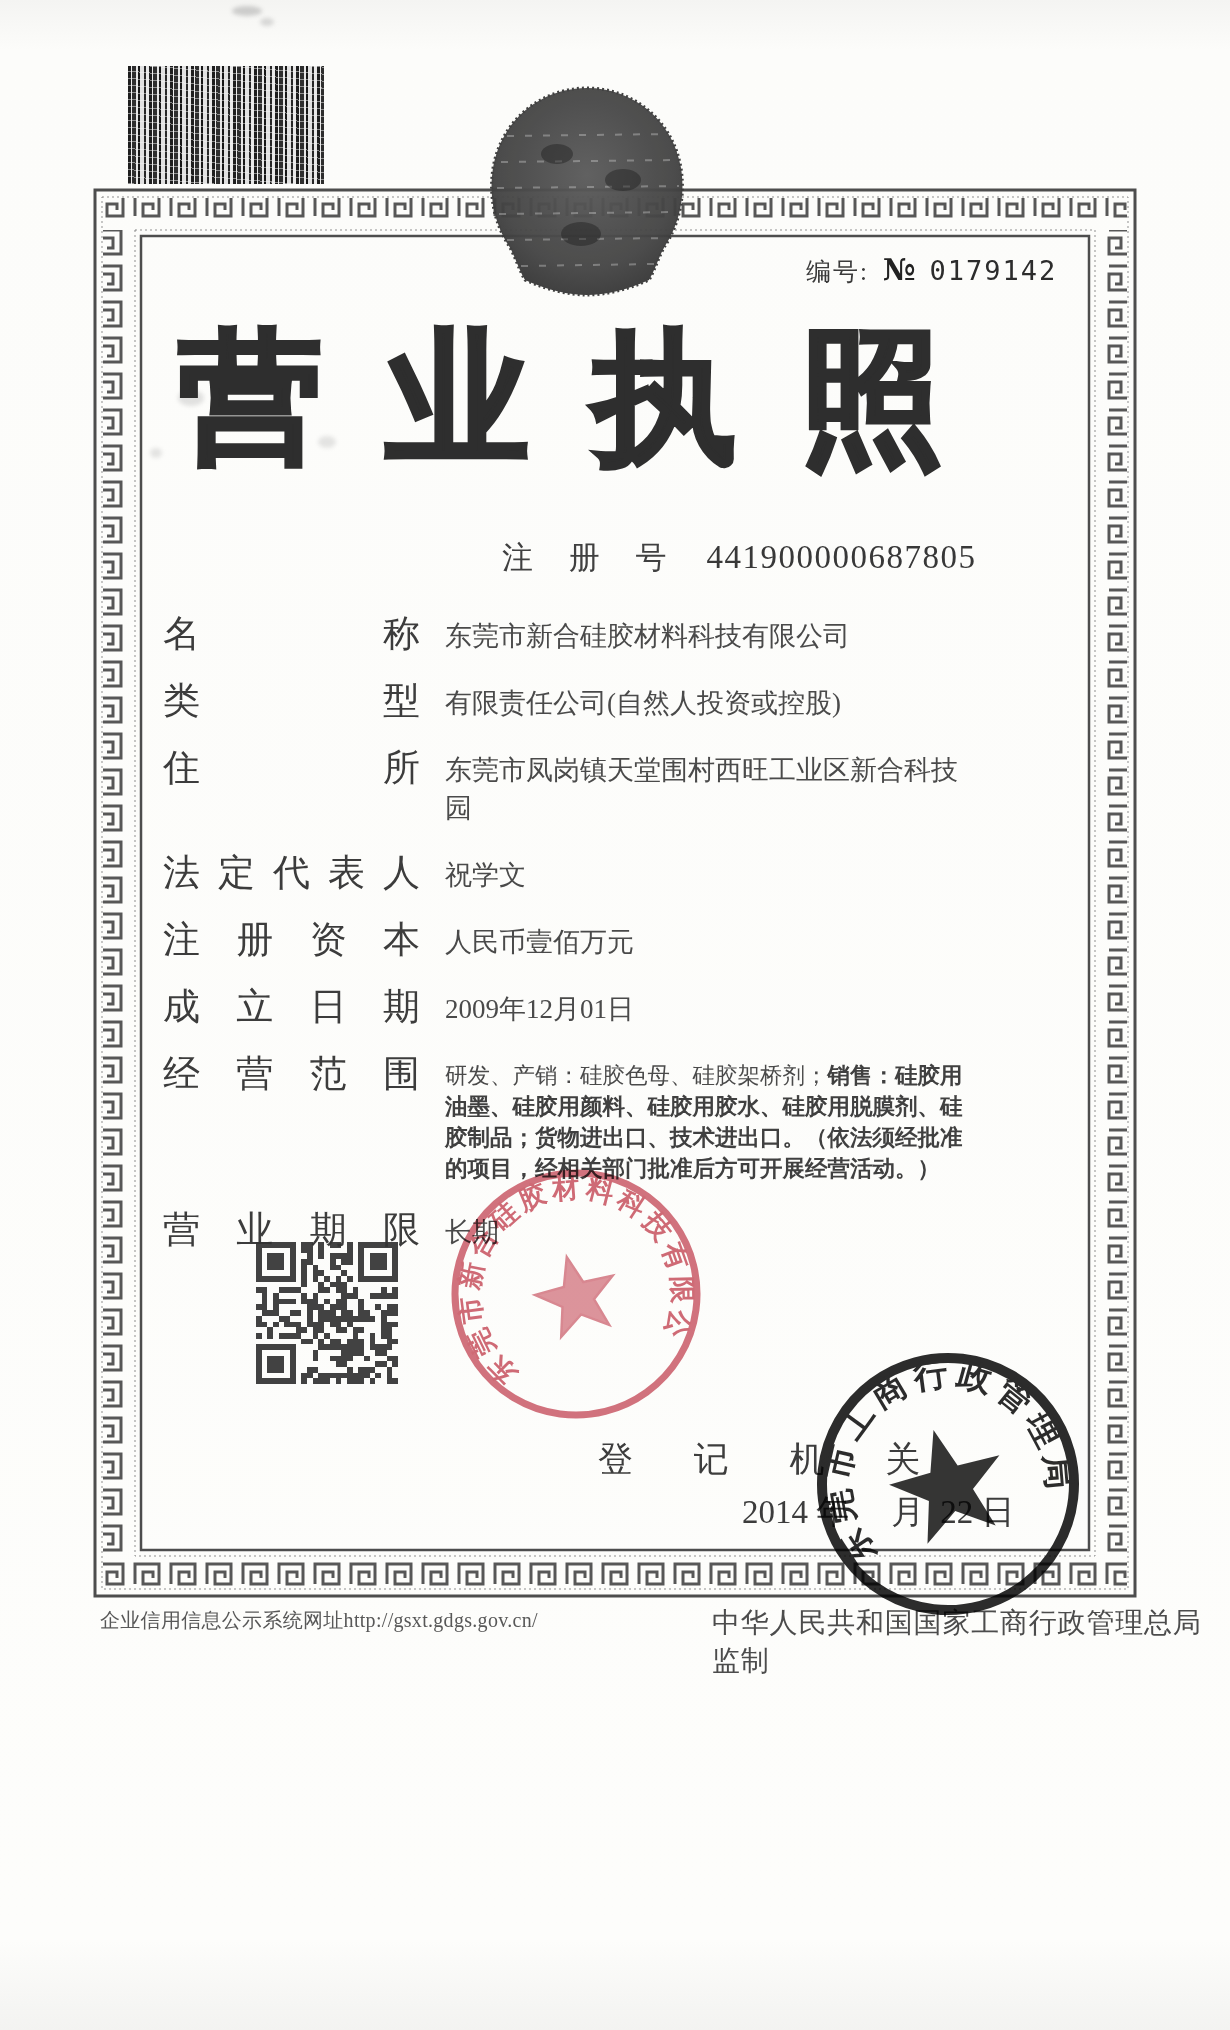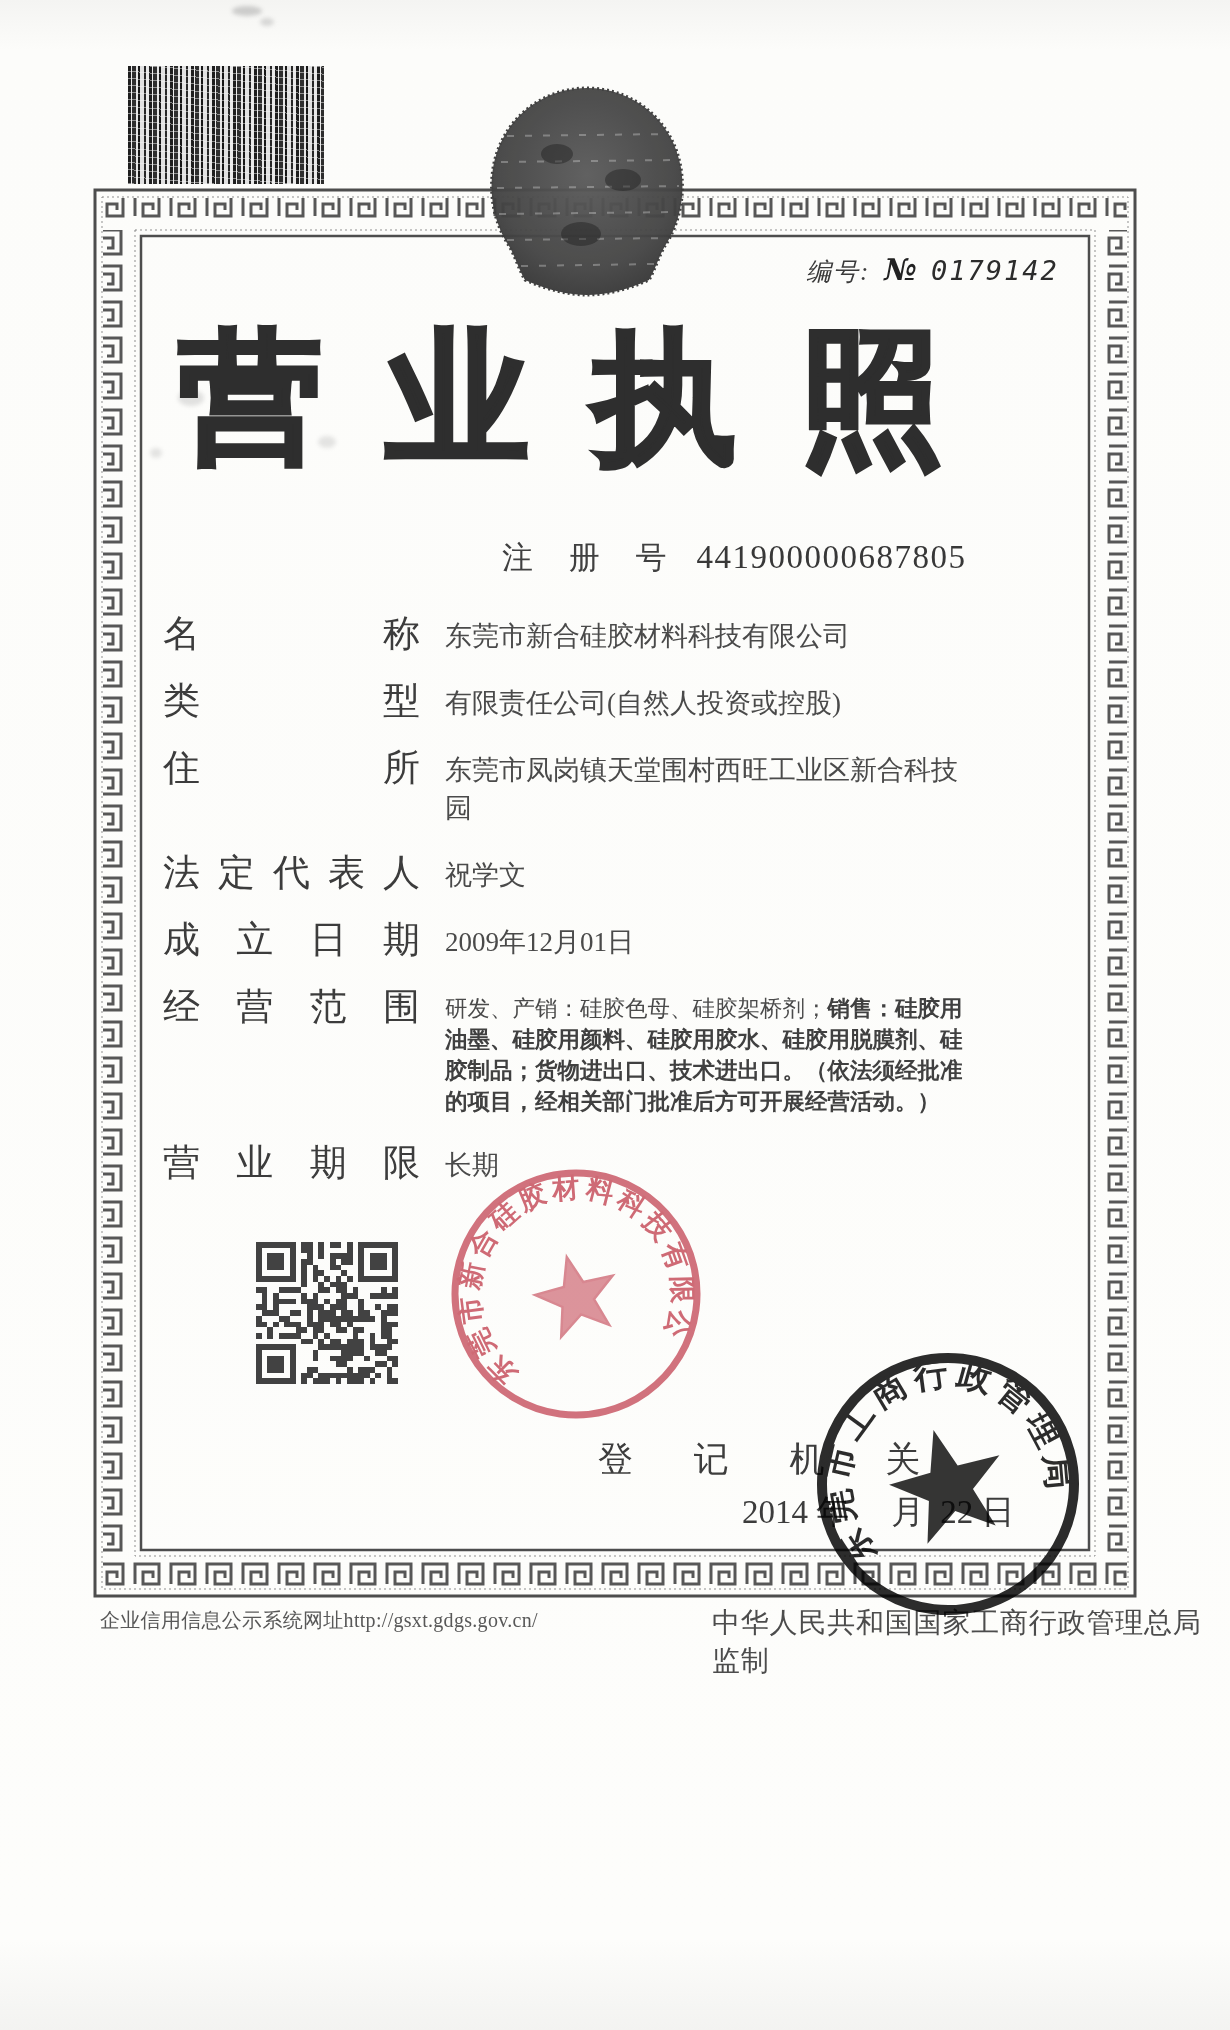--- a/index.html
+++ b/index.html
@@ -16,31 +16,31 @@
   .a5{left:150px;top:448px;width:12px;height:10px;opacity:.25;}
   .barcode{
     position:absolute;left:128px;top:66px;width:196px;height:118px;z-index:2;
     background:
       repeating-linear-gradient(5deg, rgba(255,255,255,.5) 0 1px, rgba(255,255,255,0) 1px 7px),
       repeating-linear-gradient(90deg,#161616 0 3px,#f7f7f7 3px 4px,#272727 4px 8px,#efefef 8px 10px,#0d0d0d 10px 12px,#e9e9e9 12px 16px,#1f1f1f 16px 18px,#f2f2f2 18px 21px);
     filter:contrast(.92);
   }
   .emblem{position:absolute;left:477px;top:84px;z-index:3;}
   .frame{position:absolute;left:93px;top:188px;z-index:1;}
-  .serial{position:absolute;left:806px;top:252px;display:flex;align-items:baseline;gap:14px;z-index:4;font-style:italic;}
+  .serial{position:absolute;left:806px;top:252px;display:flex;align-items:baseline;gap:14px;z-index:4;}
   .serial-label{font-size:25px;color:#3a3a3a;letter-spacing:2px;}
   .no-sym{font-size:30px;font-weight:bold;color:#222;font-family:"DejaVu Serif",serif;}
   .serial-digits{font-size:27px;color:#2c2c2c;font-family:"DejaVu Sans Mono",monospace;letter-spacing:2px;}
   .title{
     position:absolute;left:95px;top:316px;width:932px;z-index:2;
     text-align:center;font-size:143px;line-height:1.15;font-weight:bold;color:#2e2e2e;
     letter-spacing:64px;text-indent:64px;-webkit-text-stroke:4px #2e2e2e;
     font-family:"Liberation Sans",sans-serif;
   }
-  .regno{position:absolute;left:502px;top:537px;display:flex;align-items:baseline;gap:16px;z-index:2;}
+  .regno{position:absolute;left:502px;top:537px;display:flex;align-items:baseline;gap:26px;z-index:2;}
   .regno-label{font-size:31px;color:#404040;letter-spacing:14px;}
   .regno-value{font-size:33px;color:#383838;letter-spacing:1.5px;}
   .fields{position:absolute;left:163px;top:614px;width:812px;z-index:2;}
   .field-row{display:flex;align-items:flex-start;margin-bottom:26px;}
   .field-label{
     width:257px;min-width:257px;font-size:37px;line-height:39px;color:#3c3c3c;
     text-align:justify;text-align-last:justify;
   }
   .field-value{margin-left:25px;font-size:27px;line-height:38px;color:#4a4a4a;padding-top:3px;}
   .scope .field-value{font-size:22.5px;line-height:31px;width:655px;padding-top:6px;}
@@ -134,20 +134,24 @@
       <div class="field-label">类型</div>
       <div class="field-value">有限责任公司(自然人投资或控股)</div>
     </div>
     <div class="field-row">
       <div class="field-label">住所</div>
       <div class="field-value">东莞市凤岗镇天堂围村西旺工业区新合科技园</div>
     </div>
     <div class="field-row">
       <div class="field-label">法定代表人</div>
       <div class="field-value">祝学文</div>
+    </div>
+    <div class="field-row">
+      <div class="field-label">注册资本</div>
+      <div class="field-value">人民币壹佰万元</div>
     </div>
     <div class="field-row">
       <div class="field-label">成立日期</div>
       <div class="field-value">2009年12月01日</div>
     </div>
     <div class="field-row scope">
       <div class="field-label">经营范围</div>
       <div class="field-value">
         <span class="scope-normal">研发、产销：硅胶色母、硅胶架桥剂；</span><span class="scope-bold">销售：硅胶用油墨、硅胶用颜料、硅胶用胶水、硅胶用脱膜剂、硅胶制品；货物进出口、技术进出口。（依法须经批准的项目，经相关部门批准后方可开展经营活动。）</span>
       </div>

